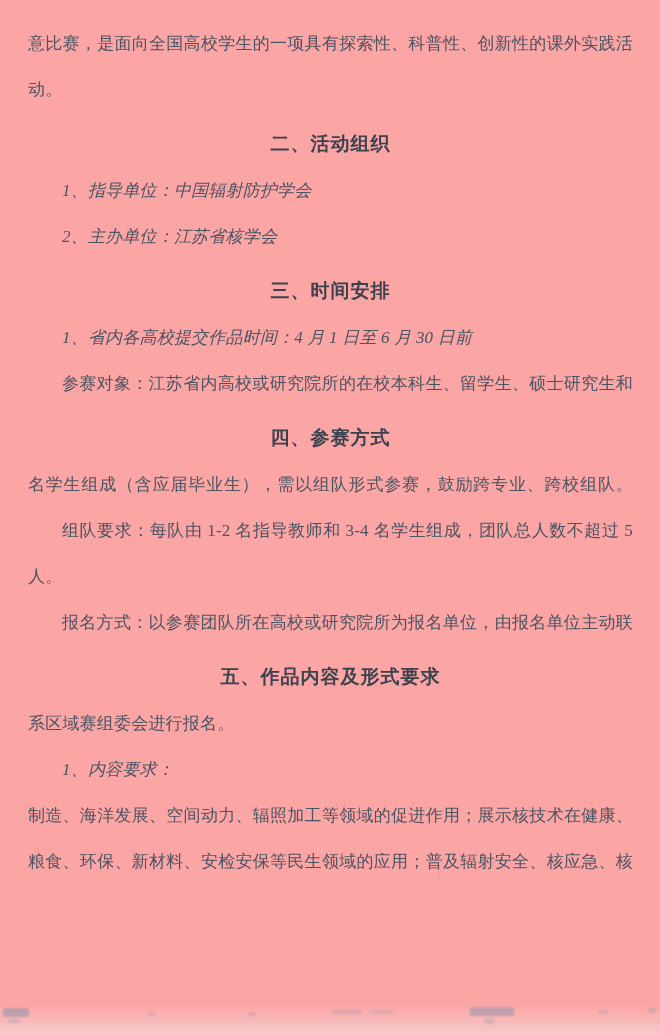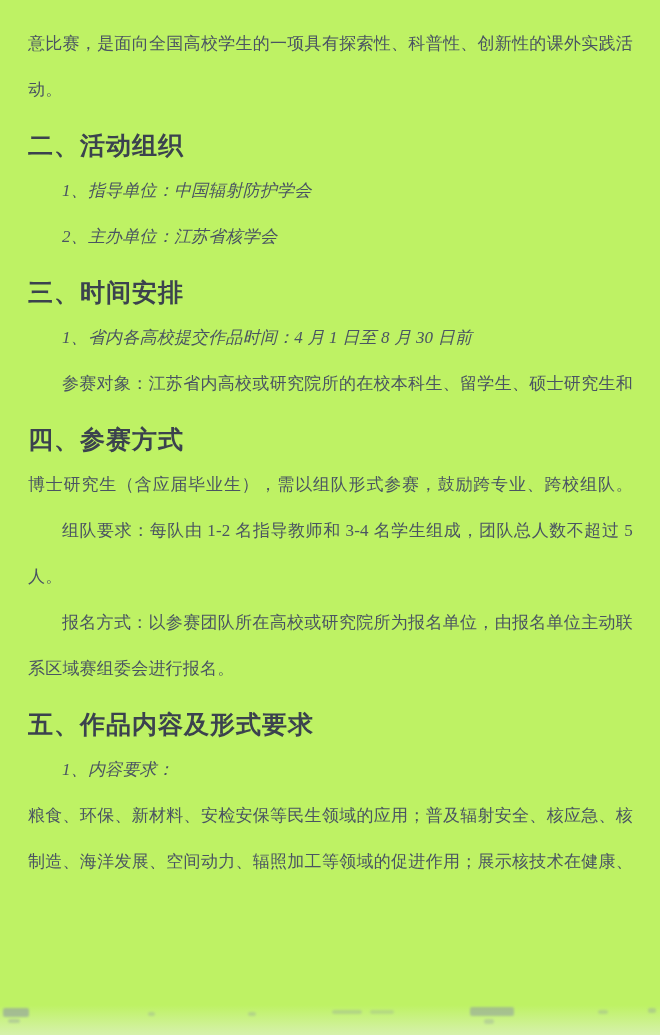--- a/index.html
+++ b/index.html
@@ -10,21 +10,21 @@
   body {
     width: 660px;
     height: 1035px;
     position: relative;
     overflow: hidden;
     font-family: "Liberation Serif", "DejaVu Serif", serif;
   }
   .page {
     position: absolute;
     inset: 0;
-    background: #bef264;
+    background: #fca5a5;
   }
   .doc {
     position: absolute;
     left: 28px;
     right: 27px;
     top: 21px;
     filter: blur(0.35px);
   }
   .line {
     font-size: 17px;
@@ -38,26 +38,27 @@
     text-align-last: justify;
   }
   .indent {
     text-indent: 2em;
   }
   .item {
     text-indent: 2em;
     font-style: italic;
   }
   .heading {
-    font-family: Liberation Sans, sans-serif;
+    font-family: Liberation Mono, monospace;
     font-weight: 700;
-    font-size: 25px;
+    font-size: 19px;
     color: #3b424e;
     margin-top: 9px;
     letter-spacing: 1px;
+    text-align: center;
   }
   
   .artifact-band {
     position: absolute;
     left: 0;
     right: 0;
     bottom: 0;
     height: 30px;
     background: linear-gradient(to bottom, rgba(240,241,243,0) 0%, rgba(238,240,243,0.5) 100%);
   }
@@ -82,32 +83,32 @@
 <body>
 
 <main class="page">
   <div class="doc" id="doc-blocks">
       <div class="line justify">意比赛，是面向全国高校学生的一项具有探索性、科普性、创新性的课外实践活</div>
       <div class="line">动。</div>
       <div class="line heading">二、活动组织</div>
       <div class="line item">1、指导单位：中国辐射防护学会</div>
       <div class="line item">2、主办单位：江苏省核学会</div>
       <div class="line heading">三、时间安排</div>
-      <div class="line item">1、省内各高校提交作品时间：4 月 1 日至 8 月 30 日前</div>
+      <div class="line item">1、省内各高校提交作品时间：4 月 1 日至 6 月 30 日前</div>
       <div class="line indent justify">参赛对象：江苏省内高校或研究院所的在校本科生、留学生、硕士研究生和</div>
       <div class="line heading">四、参赛方式</div>
-      <div class="line justify">博士研究生（含应届毕业生），需以组队形式参赛，鼓励跨专业、跨校组队。</div>
+      <div class="line justify">名学生组成（含应届毕业生），需以组队形式参赛，鼓励跨专业、跨校组队。</div>
       <div class="line indent justify">组队要求：每队由 1-2 名指导教师和 3-4 名学生组成，团队总人数不超过 5</div>
       <div class="line">人。</div>
       <div class="line indent justify">报名方式：以参赛团队所在高校或研究院所为报名单位，由报名单位主动联</div>
+      <div class="line heading">五、作品内容及形式要求</div>
       <div class="line">系区域赛组委会进行报名。</div>
-      <div class="line heading">五、作品内容及形式要求</div>
       <div class="line item">1、内容要求：</div>
+      <div class="line justify">制造、海洋发展、空间动力、辐照加工等领域的促进作用；展示核技术在健康、</div>
       <div class="line justify">粮食、环保、新材料、安检安保等民生领域的应用；普及辐射安全、核应急、核</div>
-      <div class="line justify">制造、海洋发展、空间动力、辐照加工等领域的促进作用；展示核技术在健康、</div>
     </div>
   <div class="artifact-band">
     <span class="smudge s1"></span>
     <span class="smudge s2"></span>
     <span class="smudge s3"></span>
     <span class="smudge s4"></span>
     <span class="smudge s5"></span>
     <span class="smudge s6"></span>
     <span class="smudge s7"></span>
     <span class="smudge s8"></span>

